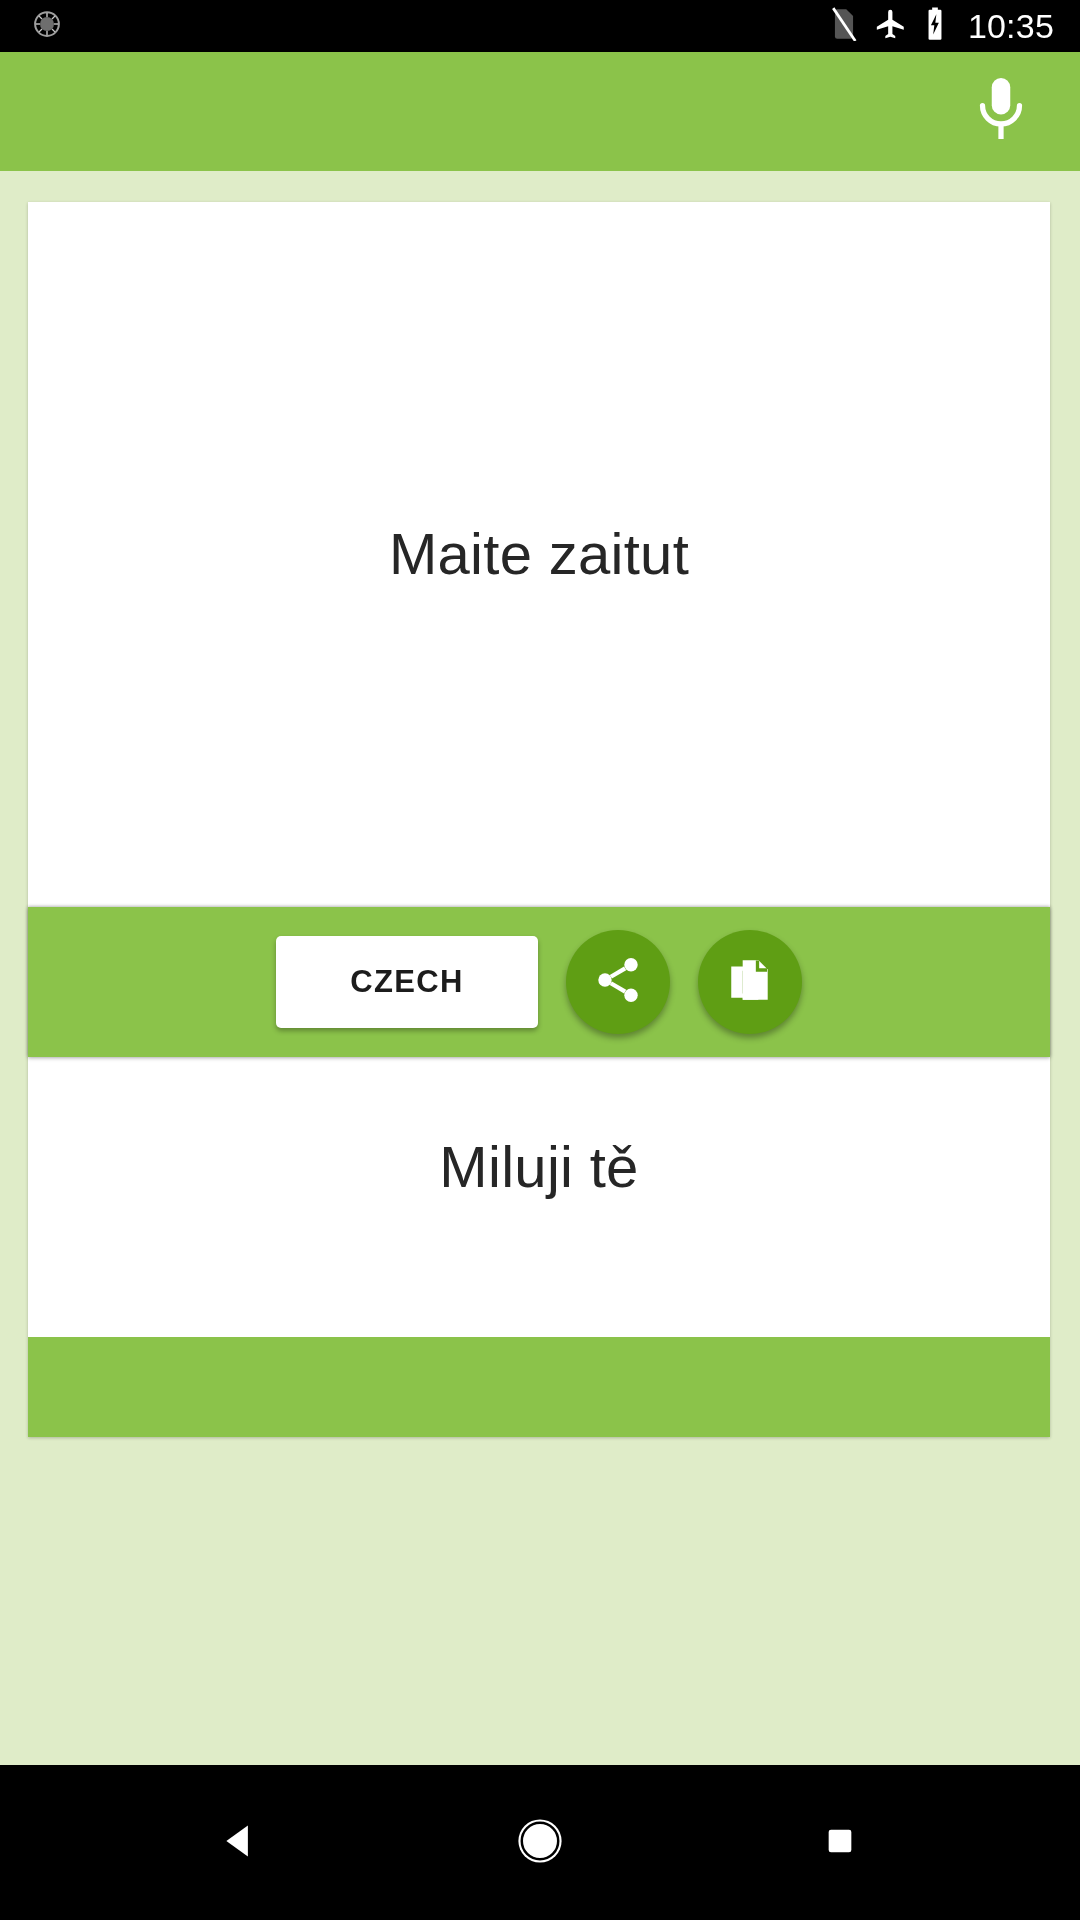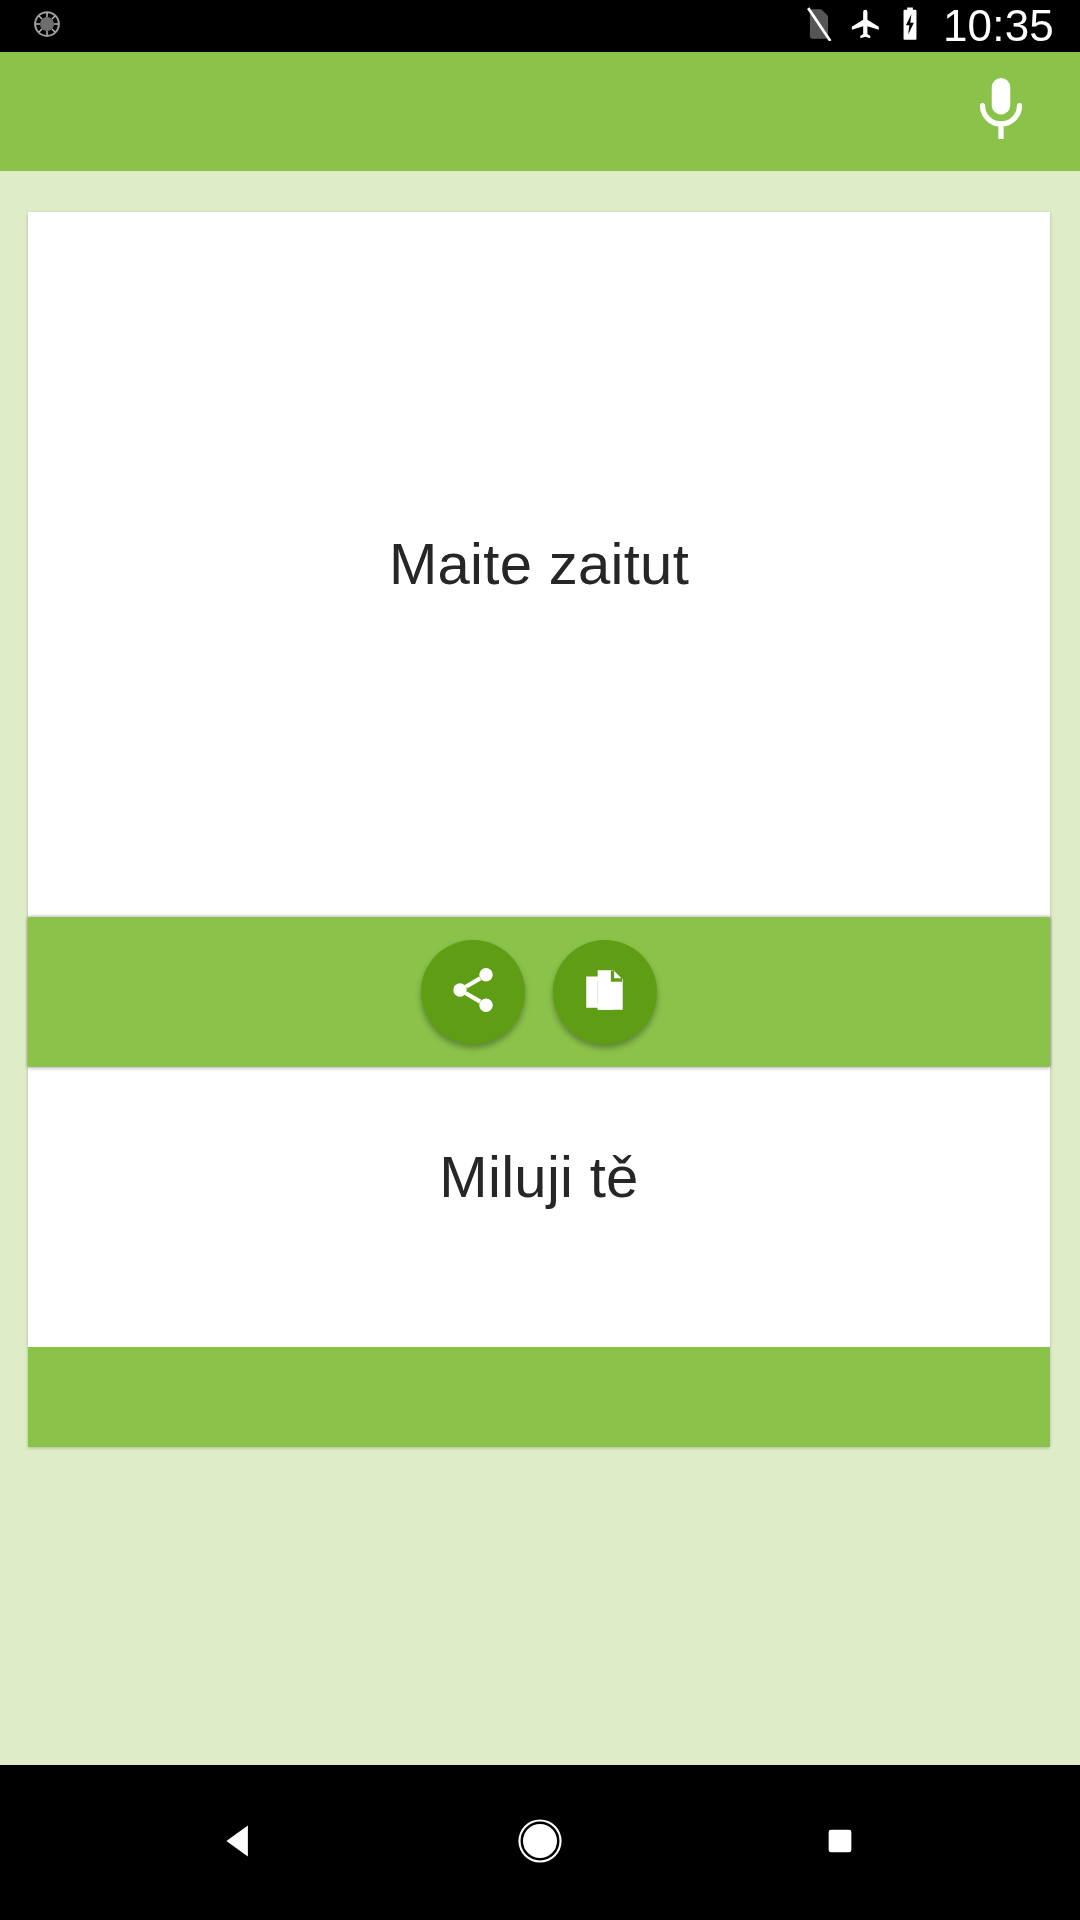--- a/index.html
+++ b/index.html
@@ -42,21 +42,21 @@
   }
   .status-spacer { flex: 1 1 auto; }
   .status-right {
     display: flex;
     align-items: center;
     gap: 16px;
     flex: 0 0 auto;
   }
   .status-clock {
     color: #ffffff;
-    font-size: 44px;
+    font-size: 34px;
     font-weight: 400;
     letter-spacing: 0.2px;
     line-height: 1;
     margin-left: 6px;
   }
 
   
   #app-toolbar {
     position: absolute;
     left: 0; top: 52px;
@@ -73,21 +73,21 @@
     width: 90px; height: 90px;
     display: flex;
     align-items: center;
     justify-content: center;
   }
 
   
   #translate-card {
     position: absolute;
     left: 28px;
-    top: 212px;
+    top: 202px;
     width: 1022px;
     height: 1235px;
     background: #ffffff;
     box-shadow: 0 1px 3px rgba(0,0,0,0.22);
   }
 
   
   #source-panel {
     position: absolute;
     left: 0; top: 0;
@@ -284,20 +284,23 @@
   </div>
 
   <div id="translate-card">
 
     <div id="source-panel">
       <div id="source-text">Maite zaitut</div>
     </div>
 
     <div id="control-bar">
 
+      <div class="lang-button">
+        <span class="lang-button-label">CZECH</span>
+      </div>
 
       <div class="round-button">
         <span>
           <svg width="52" height="52" viewBox="0 0 24 24">
             <circle cx="18" cy="5" r="3.1" fill="#ffffff"></circle>
             <circle cx="6" cy="12" r="3.1" fill="#ffffff"></circle>
             <circle cx="18" cy="19" r="3.1" fill="#ffffff"></circle>
             <line x1="8.7" y1="10.5" x2="15.3" y2="6.6" stroke="#ffffff" stroke-width="2"></line>
             <line x1="8.7" y1="13.5" x2="15.3" y2="17.4" stroke="#ffffff" stroke-width="2"></line>
           </svg>

